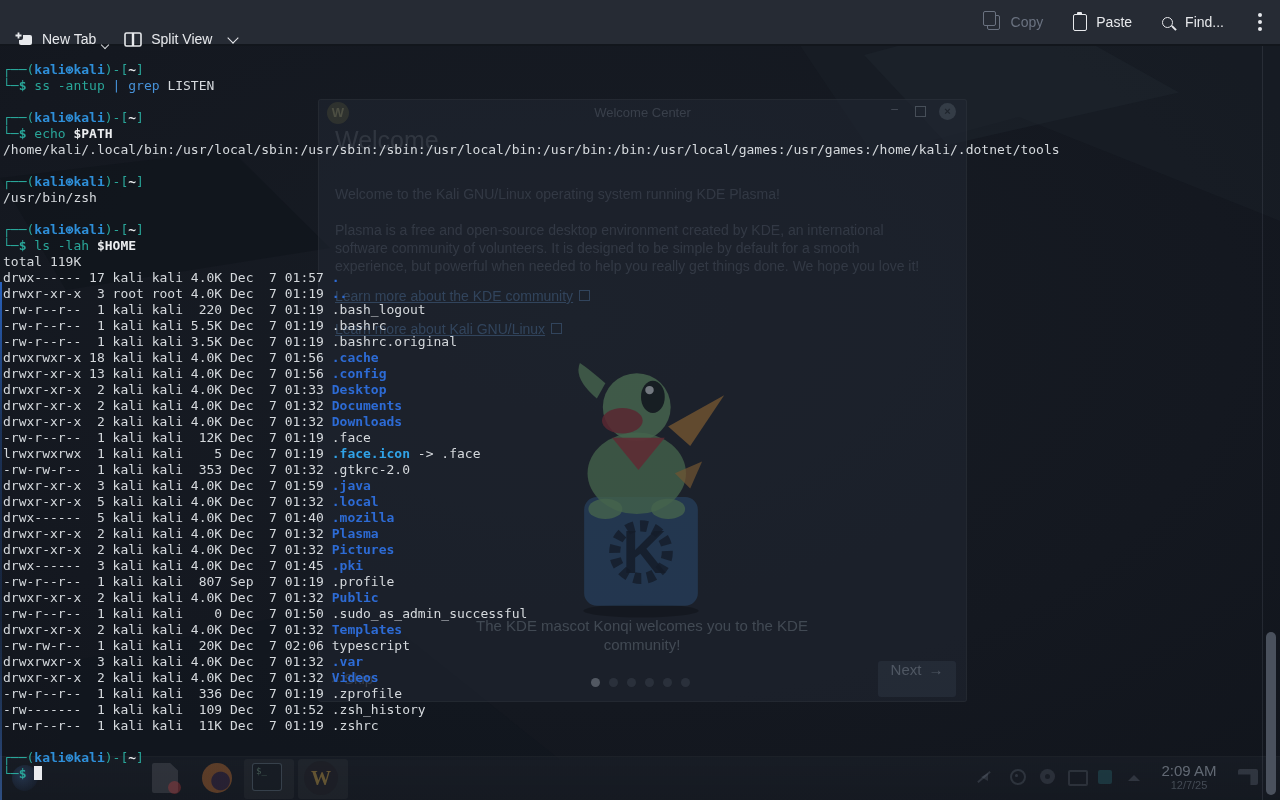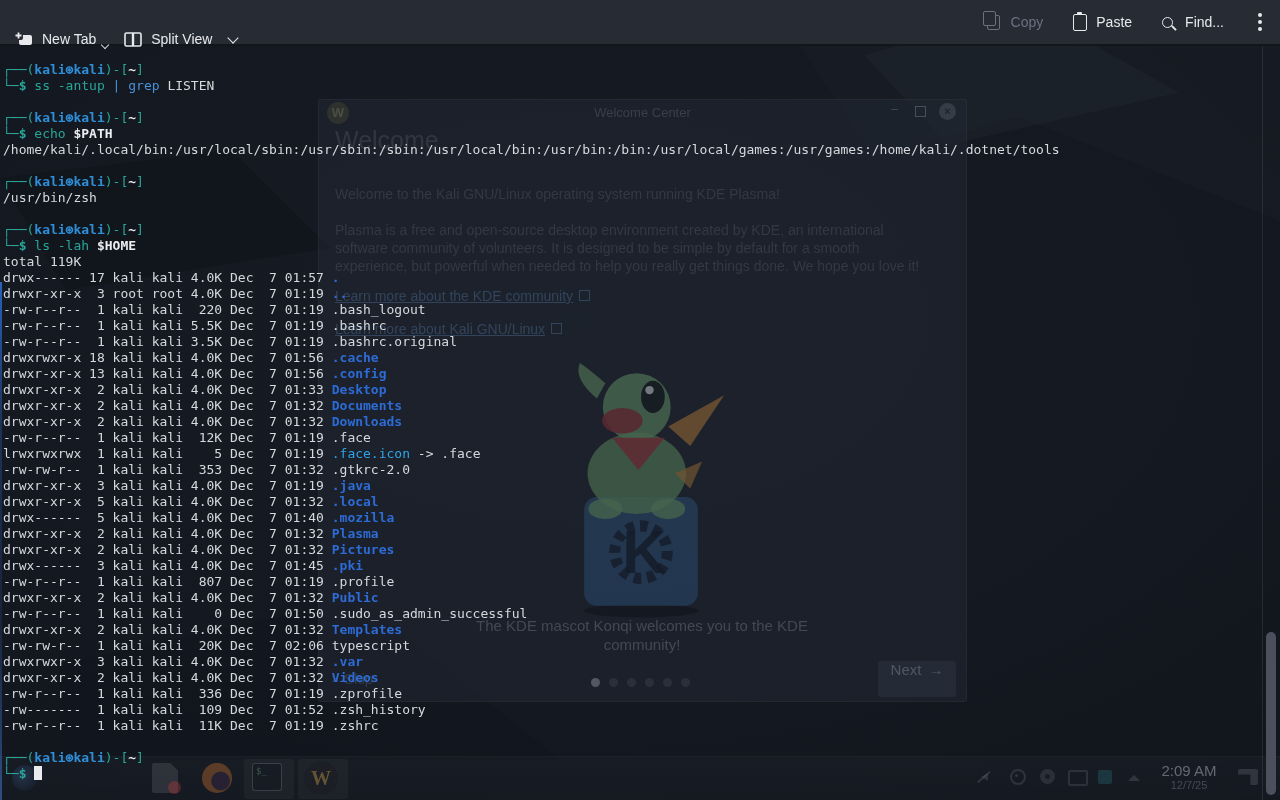--- a/index.html
+++ b/index.html
@@ -119,21 +119,21 @@
     font-size:13px;font-variant-ligatures:none;}
   .t-line{white-space:pre;height:16px;line-height:16px;}
   .seg-f{color:var(--prompt_teal);}
   .seg-d{color:var(--prompt_teal);font-weight:bold;}
   .seg-u{color:var(--prompt_blue);font-weight:bold;}
   .seg-w{color:#eceef0;font-weight:bold;}
   .seg-p{color:#d5d9dd;}
   .seg-c{color:var(--prompt_teal);}
   .seg-g{color:var(--pipe_blue);}
   .seg-dir{color:var(--dir_blue);font-weight:bold;}
-  .seg-ln{color:var(--symlink_blue);font-weight:normal;}
+  .seg-ln{color:var(--symlink_blue);font-weight:bold;}
   .cursor{display:inline-block;width:8px;height:14px;background:#e9ebee;vertical-align:-2px;}
 
   .edge-strip{position:absolute;left:0;top:282px;width:2px;height:518px;z-index:2;
     background:linear-gradient(180deg,rgba(45,110,215,.85),rgba(45,110,215,.3) 28%,rgba(45,110,215,.15) 65%,rgba(70,130,225,.5));}
 
   
   .scroll-track{position:absolute;left:1262px;top:46px;width:18px;height:754px;z-index:6;
     border-left:1px solid rgba(120,130,145,.18);}
   .scroll-thumb{position:absolute;left:3px;top:586px;width:10px;height:163px;border-radius:5px;background:#4a515d;}
 </style>
@@ -282,27 +282,27 @@
       <div class="t-line"><span class="seg-p">-rw-r--r--  1 kali kali 5.5K Dec  7 01:19 </span><span class="seg-p">.bashrc</span></div>
       <div class="t-line"><span class="seg-p">-rw-r--r--  1 kali kali 3.5K Dec  7 01:19 </span><span class="seg-p">.bashrc.original</span></div>
       <div class="t-line"><span class="seg-p">drwxrwxr-x 18 kali kali 4.0K Dec  7 01:56 </span><span class="seg-dir">.cache</span></div>
       <div class="t-line"><span class="seg-p">drwxr-xr-x 13 kali kali 4.0K Dec  7 01:56 </span><span class="seg-dir">.config</span></div>
       <div class="t-line"><span class="seg-p">drwxr-xr-x  2 kali kali 4.0K Dec  7 01:33 </span><span class="seg-dir">Desktop</span></div>
       <div class="t-line"><span class="seg-p">drwxr-xr-x  2 kali kali 4.0K Dec  7 01:32 </span><span class="seg-dir">Documents</span></div>
       <div class="t-line"><span class="seg-p">drwxr-xr-x  2 kali kali 4.0K Dec  7 01:32 </span><span class="seg-dir">Downloads</span></div>
       <div class="t-line"><span class="seg-p">-rw-r--r--  1 kali kali  12K Dec  7 01:19 </span><span class="seg-p">.face</span></div>
       <div class="t-line"><span class="seg-p">lrwxrwxrwx  1 kali kali    5 Dec  7 01:19 </span><span class="seg-ln">.face.icon</span><span class="seg-p"> -&gt; .face</span></div>
       <div class="t-line"><span class="seg-p">-rw-rw-r--  1 kali kali  353 Dec  7 01:32 </span><span class="seg-p">.gtkrc-2.0</span></div>
-      <div class="t-line"><span class="seg-p">drwxr-xr-x  3 kali kali 4.0K Dec  7 01:19 </span><span class="seg-dir">.java</span></div>
+      <div class="t-line"><span class="seg-p">drwxr-xr-x  3 kali kali 4.0K Dec  7 01:59 </span><span class="seg-dir">.java</span></div>
       <div class="t-line"><span class="seg-p">drwxr-xr-x  5 kali kali 4.0K Dec  7 01:32 </span><span class="seg-dir">.local</span></div>
       <div class="t-line"><span class="seg-p">drwx------  5 kali kali 4.0K Dec  7 01:40 </span><span class="seg-dir">.mozilla</span></div>
       <div class="t-line"><span class="seg-p">drwxr-xr-x  2 kali kali 4.0K Dec  7 01:32 </span><span class="seg-dir">Plasma</span></div>
       <div class="t-line"><span class="seg-p">drwxr-xr-x  2 kali kali 4.0K Dec  7 01:32 </span><span class="seg-dir">Pictures</span></div>
       <div class="t-line"><span class="seg-p">drwx------  3 kali kali 4.0K Dec  7 01:45 </span><span class="seg-dir">.pki</span></div>
-      <div class="t-line"><span class="seg-p">-rw-r--r--  1 kali kali  807 Dec  7 01:19 </span><span class="seg-p">.profile</span></div>
+      <div class="t-line"><span class="seg-p">-rw-r--r--  1 kali kali  807 Sep  7 01:19 </span><span class="seg-p">.profile</span></div>
       <div class="t-line"><span class="seg-p">drwxr-xr-x  2 kali kali 4.0K Dec  7 01:32 </span><span class="seg-dir">Public</span></div>
       <div class="t-line"><span class="seg-p">-rw-r--r--  1 kali kali    0 Dec  7 01:50 </span><span class="seg-p">.sudo_as_admin_successful</span></div>
       <div class="t-line"><span class="seg-p">drwxr-xr-x  2 kali kali 4.0K Dec  7 01:32 </span><span class="seg-dir">Templates</span></div>
       <div class="t-line"><span class="seg-p">-rw-rw-r--  1 kali kali  20K Dec  7 02:06 </span><span class="seg-p">typescript</span></div>
       <div class="t-line"><span class="seg-p">drwxrwxr-x  3 kali kali 4.0K Dec  7 01:32 </span><span class="seg-dir">.var</span></div>
       <div class="t-line"><span class="seg-p">drwxr-xr-x  2 kali kali 4.0K Dec  7 01:32 </span><span class="seg-dir">Videos</span></div>
       <div class="t-line"><span class="seg-p">-rw-r--r--  1 kali kali  336 Dec  7 01:19 </span><span class="seg-p">.zprofile</span></div>
       <div class="t-line"><span class="seg-p">-rw-------  1 kali kali  109 Dec  7 01:52 </span><span class="seg-p">.zsh_history</span></div>
       <div class="t-line"><span class="seg-p">-rw-r--r--  1 kali kali  11K Dec  7 01:19 </span><span class="seg-p">.zshrc</span></div>
       <div class="t-line"> </div>

